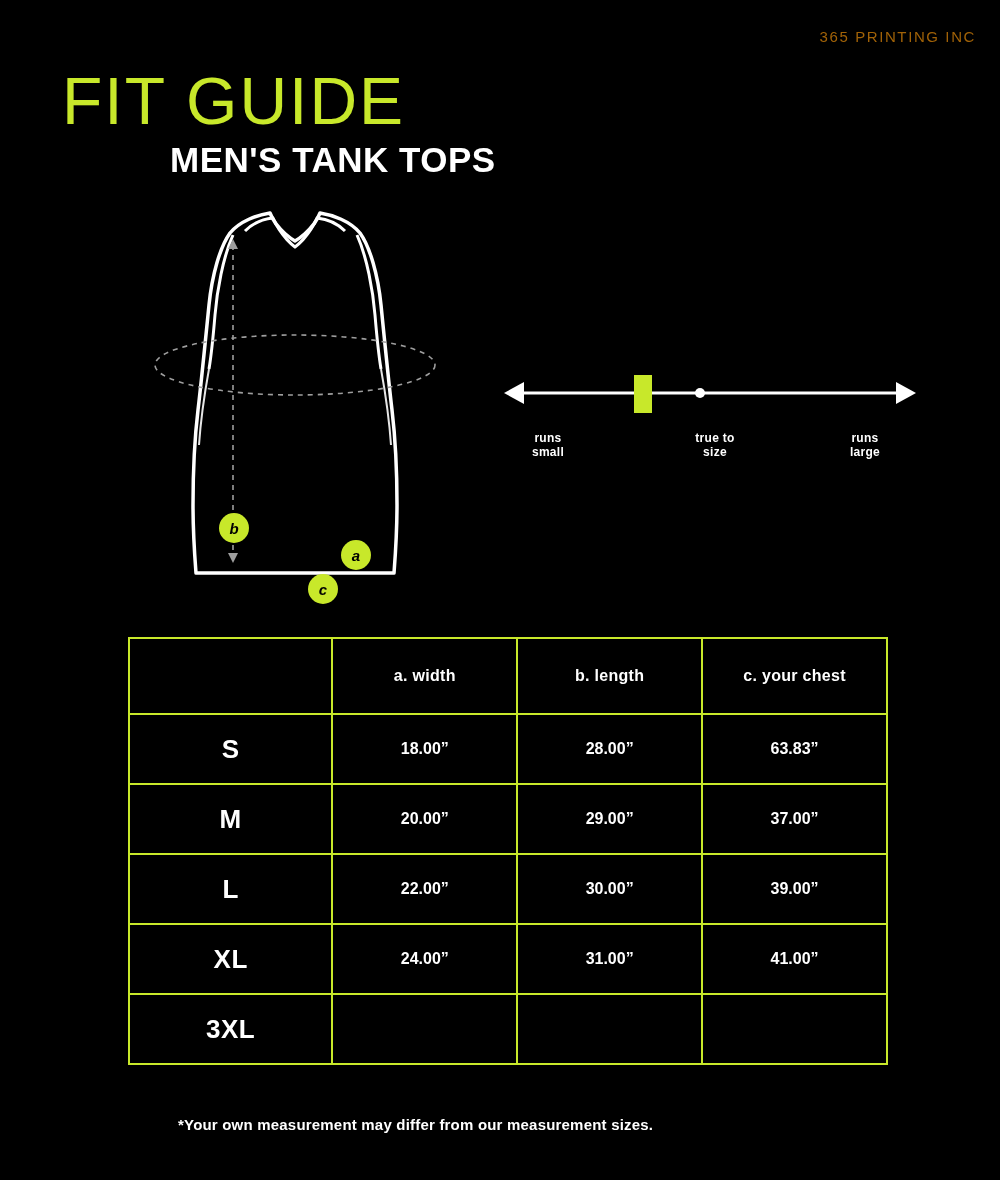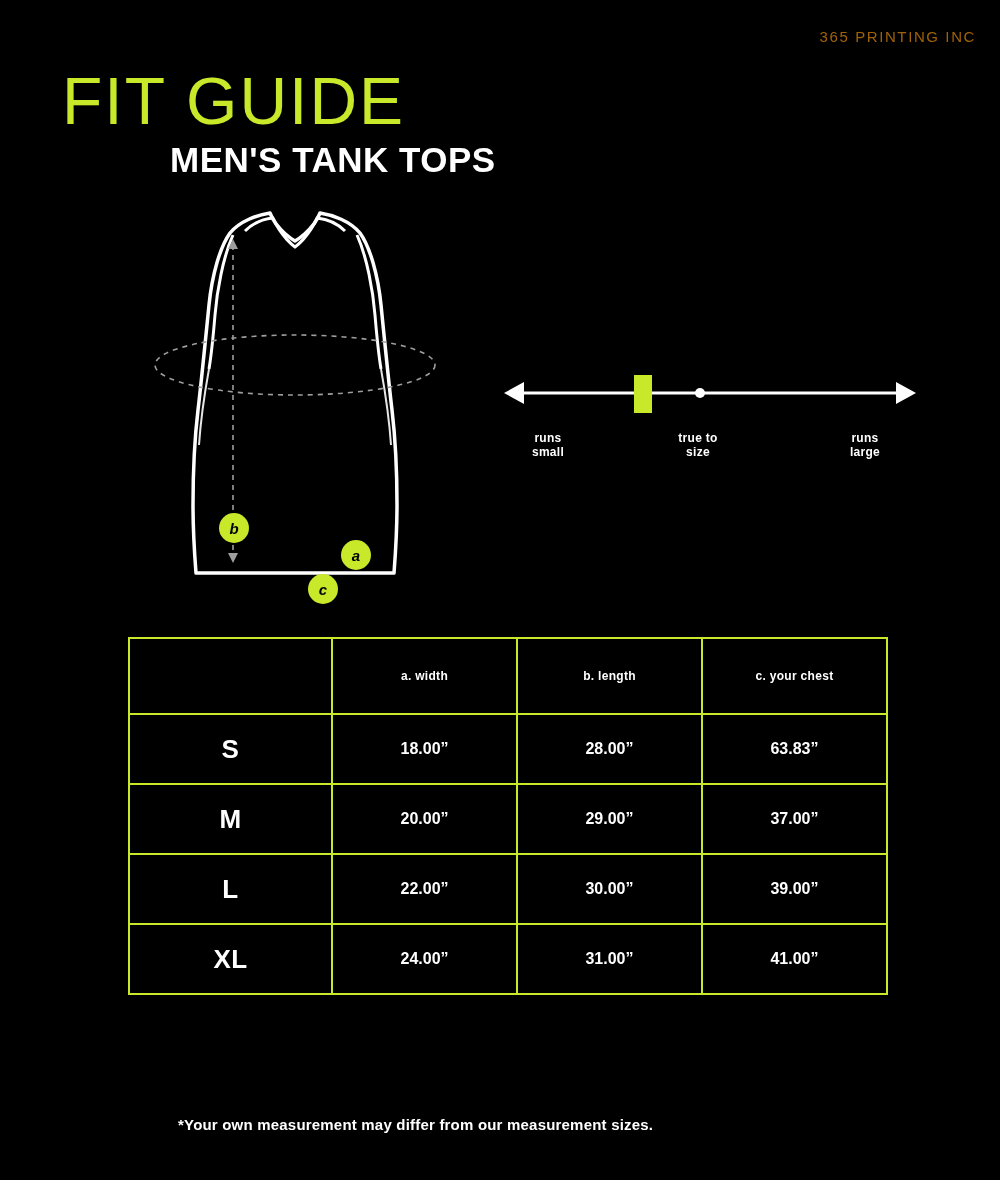--- a/index.html
+++ b/index.html
@@ -87,40 +87,40 @@
   .scale-label {
     position: absolute;
     font-size: 12px;
     font-weight: bold;
     letter-spacing: 0.3px;
     color: #ffffff;
     text-align: center;
     line-height: 1.15;
   }
   .lbl-small { left: 0px; top: 72px; width: 96px; }
-  .lbl-true  { left: 153px; top: 72px; width: 90px; }
+  .lbl-true  { left: 170px; top: 72px; width: 90px; }
   .lbl-large { left: 320px; top: 72px; width: 90px; }
 
   
   .table {
     position: absolute;
     left: 128px;
     top: 637px;
     width: 760px;
     border-collapse: collapse;
   }
   .table td, .table th {
     border: 2px solid #c8e82a;
     text-align: center;
     color: #ffffff;
     font-weight: bold;
   }
   .table thead th {
     height: 72px;
-    font-size: 12px;
+    font-size: 16px;
     letter-spacing: 0.3px;
     margin-top: 48px;
   }
   .table tbody td {
     height: 66px;
     font-size: 16px;
   }
   .table tbody td.size-cell {
     font-size: 26px;
     letter-spacing: 0.5px;
@@ -234,16 +234,22 @@
       <td>22.00”</td>
       <td>30.00”</td>
       <td>39.00”</td>
     </tr>
     <tr>
       <td class="size-cell">XL</td>
       <td>24.00”</td>
       <td>31.00”</td>
       <td>41.00”</td>
     </tr>
+    <tr>
+      <td class="size-cell">3XL</td>
+      <td></td>
+      <td></td>
+      <td></td>
+    </tr>
   </tbody>
 </table>
 
 <div class="footnote">*Your own measurement may differ from our measurement sizes.</div>
 
 </body></html>

